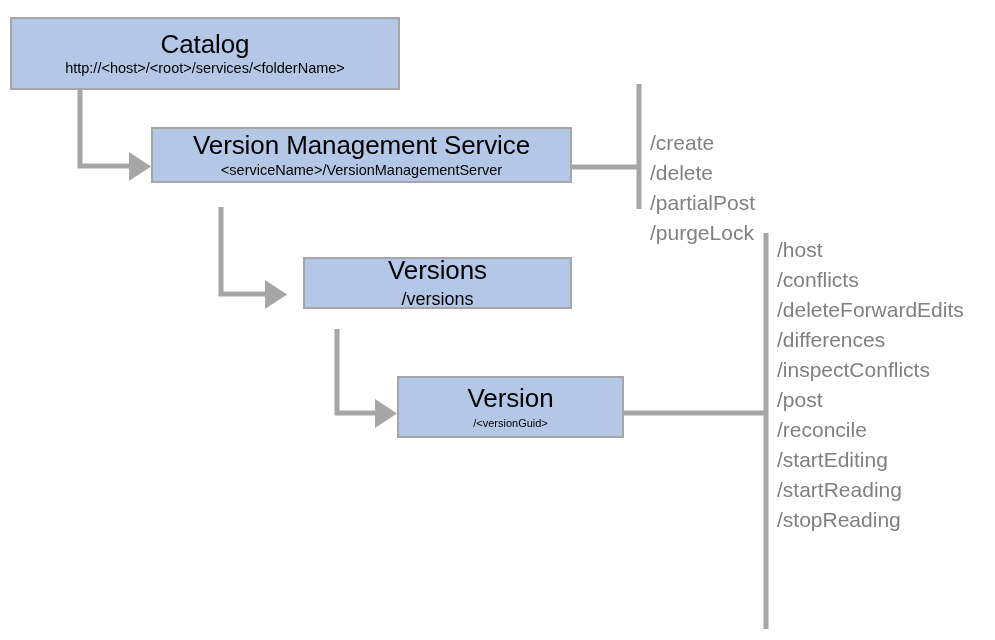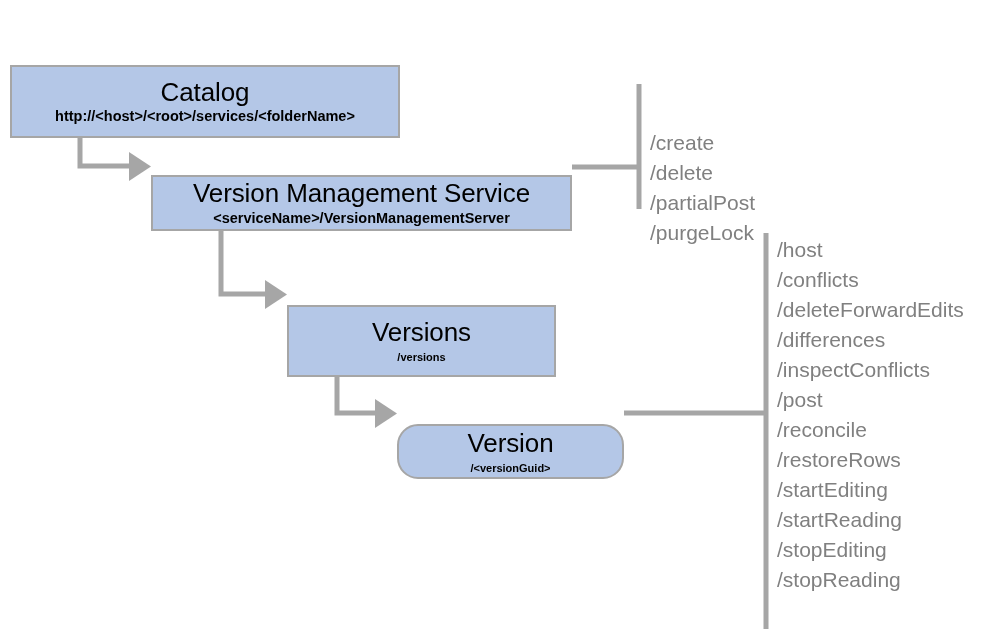--- a/index.html
+++ b/index.html
@@ -35,31 +35,30 @@
     box-sizing: border-box;
     background: #b4c7e7;
     border: 2px solid #a6a6a6;
     display: flex;
     flex-direction: column;
     align-items: center;
     justify-content: center;
     text-align: center;
     color: #000000;
     line-height: 1.12;
-    margin-top: 48px;
   }
   .node .node-title {
     font-size: 25px;
     font-weight: normal;
     letter-spacing: -0.1px;
     white-space: nowrap;
   }
   .node .node-path {
     font-size: 14.5px;
-    font-weight: bold;
+    font-weight: normal;
     margin-top: 3px;
     white-space: nowrap;
   }
 
   #node-catalog {
     left: 10px;
     top: 17px;
     width: 390px;
     height: 73px;
   }
@@ -69,34 +68,33 @@
   #node-vms {
     left: 151px;
     top: 127px;
     width: 421px;
     height: 56px;
   }
   #node-vms .node-title { font-size: 26px; }
   #node-vms .node-path { font-size: 14.5px; margin-top: 2px; }
 
   #node-versions {
-    left: 287px;
+    left: 303px;
     top: 257px;
     width: 269px;
-    height: 72px;
+    height: 52px;
   }
   #node-versions .node-title { font-size: 26px; }
-  #node-versions .node-path { font-size: 11px; margin-top: 4px; text-align: right; }
+  #node-versions .node-path { font-size: 18px; margin-top: 4px; text-align: right; }
 
   #node-version {
     left: 397px;
     top: 376px;
     width: 227px;
-    height: 55px;
-    border-radius: 21px;
+    height: 62px;
   }
   #node-version .node-title { font-size: 26px; }
   #node-version .node-path { font-size: 11px; margin-top: 4px; }
 
   
   .op-list {
     position: absolute;
     color: #808080;
     font-size: 21px;
     line-height: 30px;
@@ -176,20 +174,18 @@
     </div>
 
   <div class="op-list" id="ops-version">
       <span class="op-item">/host</span>
       <span class="op-item">/conflicts</span>
       <span class="op-item">/deleteForwardEdits</span>
       <span class="op-item">/differences</span>
       <span class="op-item">/inspectConflicts</span>
       <span class="op-item">/post</span>
       <span class="op-item">/reconcile</span>
-      <span class="op-item">/restoreRows</span>
       <span class="op-item">/startEditing</span>
       <span class="op-item">/startReading</span>
-      <span class="op-item">/stopEditing</span>
       <span class="op-item">/stopReading</span>
     </div>
 
 </div>
 
 </body></html>

